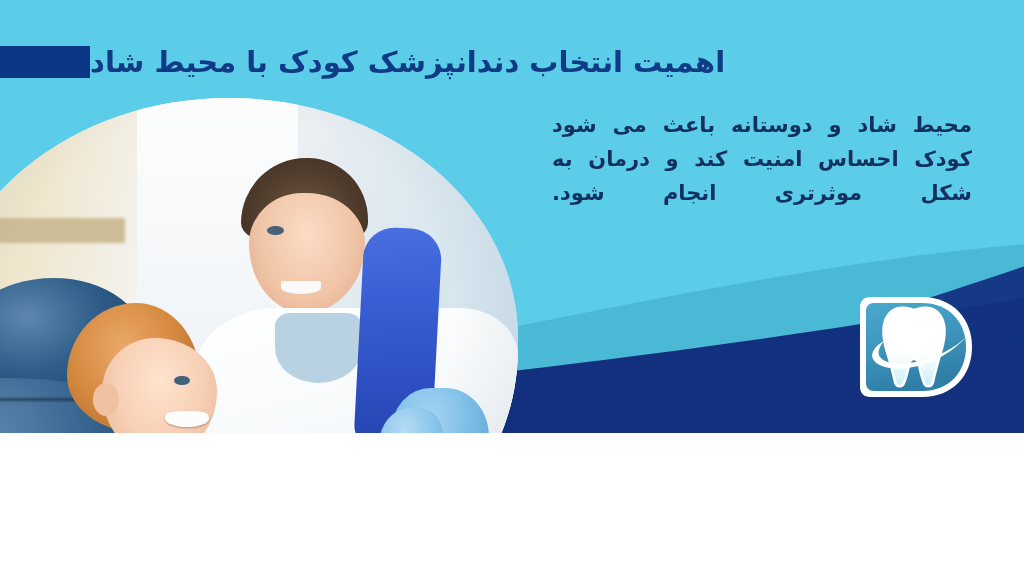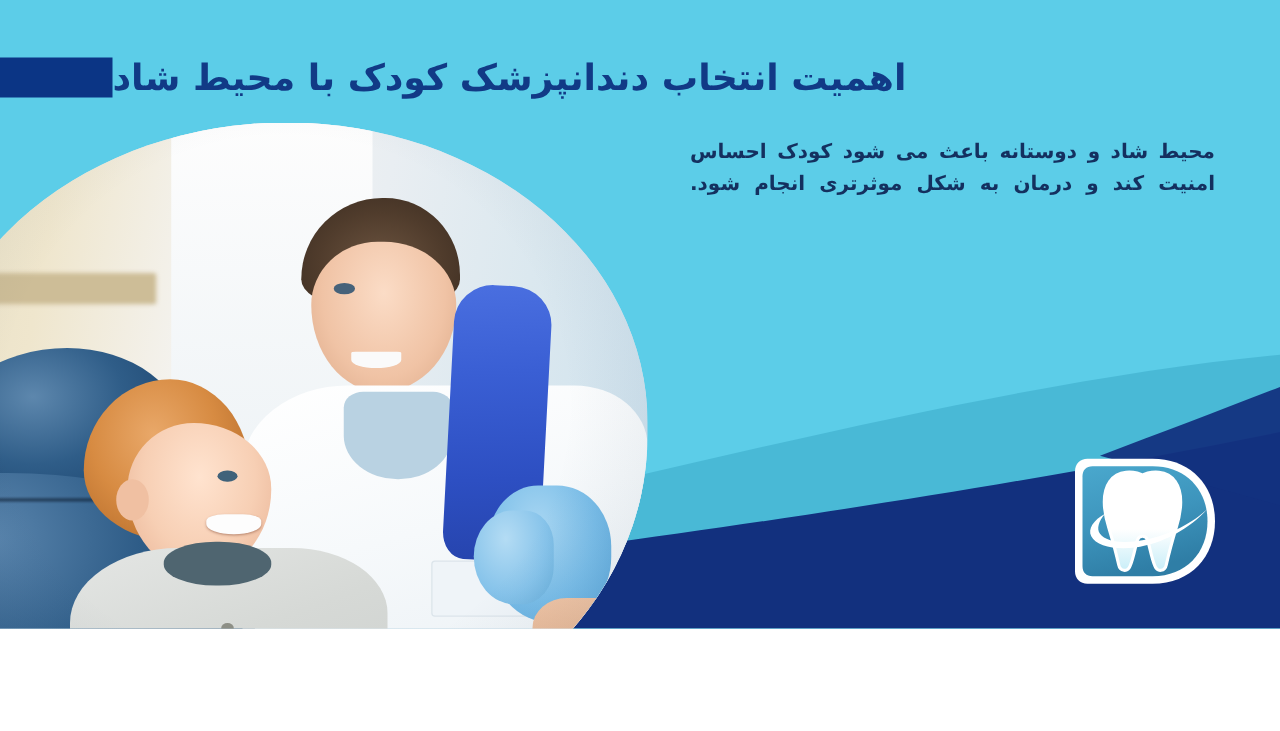--- a/index.html
+++ b/index.html
@@ -2,21 +2,21 @@
 <html lang="fa" dir="rtl"><head>
 <meta charset="utf-8">
 <title>DentistPro Banner</title>
 <style>
   html,body{margin:0;padding:0;background:#ffffff;}
   *{box-sizing:border-box;}
 
   .banner{
     position:relative;
     width:1024px;
-    height:503px;
+    height:433px;
     overflow:hidden;
     background:#5ccde8;
     font-family:"DejaVu Sans","Liberation Sans",sans-serif;
     padding-left:16px;
   }
 
   
   .wave-layer{position:absolute;inset:0;pointer-events:none;}
   .wave-layer svg{display:block;width:100%;height:100%;}
 
@@ -210,21 +210,21 @@
     line-height:1.25;
   }
 
   
   .body-copy{
     position:absolute;
     right:52px;
     top:108px;
     width:420px;
     color:#14305f;
-    font-size:16px;
+    font-size:21px;
     font-weight:600;
     line-height:1.62;
     direction:rtl;
     text-align:justify;
     text-align-last:justify;
   }
   .body-copy p{margin:0;}
 
   
   .watermark{

